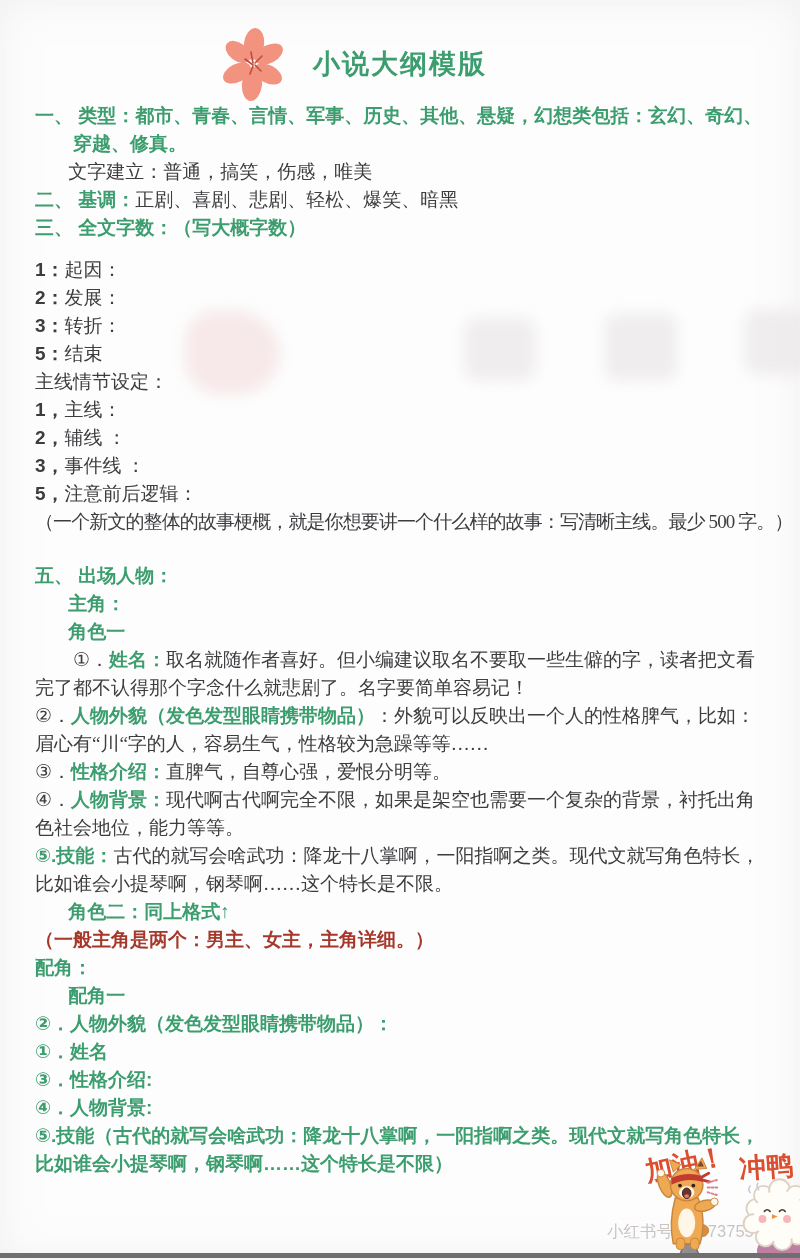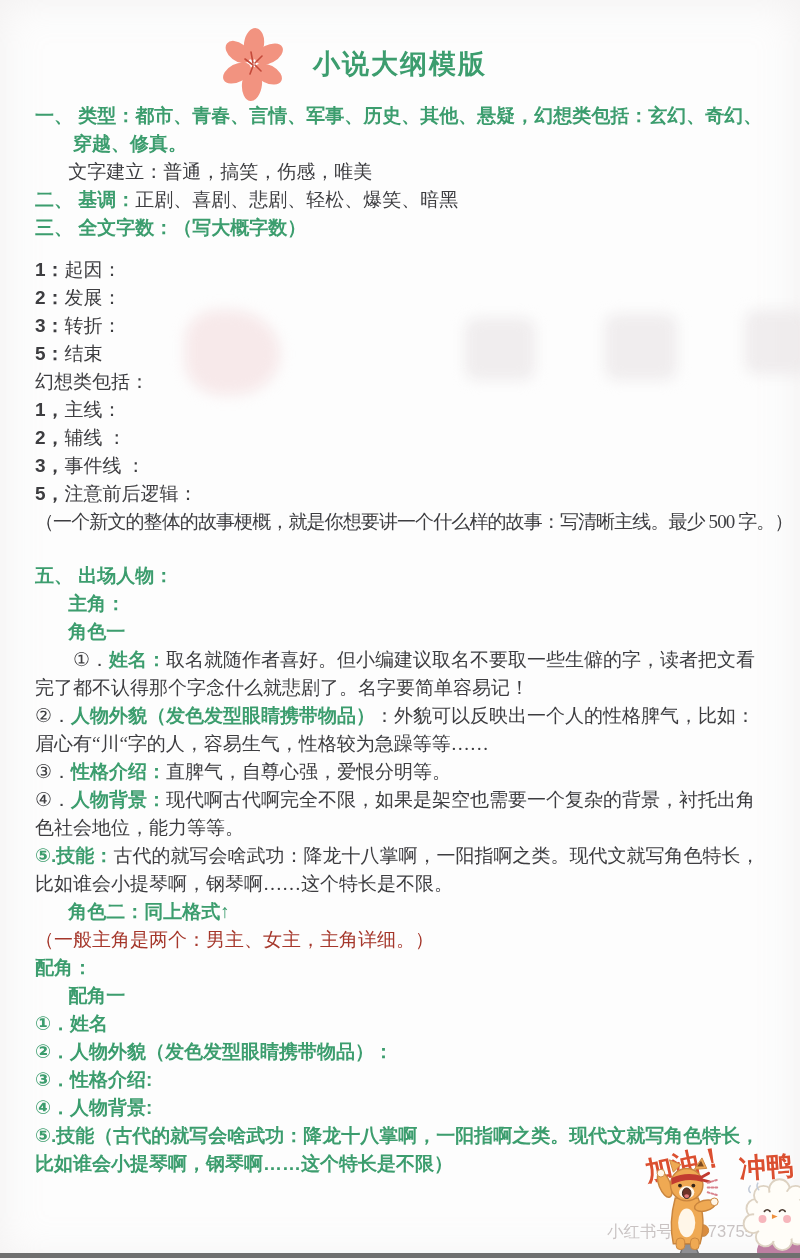--- a/index.html
+++ b/index.html
@@ -21,21 +21,21 @@
   
   .doc { position:absolute; top:102px; left:35px; width:738px; font-size:19px; line-height:28px; }
   .line { min-height:28px; }
   .hang { padding-left:2em; text-indent:-2em; }
   .ind1 { padding-left:1.75em; }
   .ti2  { text-indent:2em; }
   .tight { letter-spacing:-0.9px; white-space:nowrap;font-family:Liberation Serif, serif; }
   .seg-g { color:#3C9D6E; font-weight:bold; font-family:"Liberation Sans","DejaVu Sans",sans-serif; }
   .seg-b { color:#3D3D40; }
   .seg-n { color:#3D3D40; font-weight:bold; font-family:"Liberation Sans","DejaVu Sans",sans-serif; }
-  .seg-r { color:#A5372B; font-weight:normal; font-family:"Liberation Sans","DejaVu Sans",sans-serif; }
+  .seg-r { color:#A5372B; font-weight:bold; font-family:"Liberation Sans","DejaVu Sans",sans-serif; }
   .spacer { width:100%; }
   
   .wm-center { position:absolute; top:300px; left:185px; width:560px; height:110px; pointer-events:none; }
   .wm-blob { position:absolute; filter:blur(7px); border-radius:12px; }
   .wm-blob.pink { left:0; top:10px; width:95px; height:85px; background:rgba(243,216,218,.55); border-radius:40% 60% 55% 45%; }
   .wm-blob.g1 { left:280px; top:18px; width:70px; height:62px; background:rgba(236,232,234,.8); }
   .wm-blob.g2 { left:420px; top:14px; width:72px; height:66px; background:rgba(236,232,234,.8); }
   .wm-blob.g3 { left:560px; top:10px; width:66px; height:64px; background:rgba(236,232,234,.8); }
   
   .cheer {
@@ -92,41 +92,41 @@
   <div class="doc">
       <div class="line hang"><span class="seg-g">一、 类型：都市、青春、言情、军事、历史、其他、悬疑，幻想类包括：玄幻、奇幻、穿越、修真。</span></div>
       <div class="line ind1"><span class="seg-b">文字建立：普通，搞笑，伤感，唯美</span></div>
       <div class="line hang"><span class="seg-g">二、 基调：</span><span class="seg-b">正剧、喜剧、悲剧、轻松、爆笑、暗黑</span></div>
       <div class="line"><span class="seg-g">三、 全文字数：（写大概字数）</span></div>
       <div class="spacer" style="height: 14px;"></div>
       <div class="line"><span class="seg-n">1：</span><span class="seg-b">起因：</span></div>
       <div class="line"><span class="seg-n">2：</span><span class="seg-b">发展：</span></div>
       <div class="line"><span class="seg-n">3：</span><span class="seg-b">转折：</span></div>
       <div class="line"><span class="seg-n">5：</span><span class="seg-b">结束</span></div>
-      <div class="line"><span class="seg-b">幻想类包括：</span></div>
+      <div class="line"><span class="seg-b">主线情节设定：</span></div>
       <div class="line"><span class="seg-n">1，</span><span class="seg-b">主线：</span></div>
       <div class="line"><span class="seg-n">2，</span><span class="seg-b">辅线 ：</span></div>
       <div class="line"><span class="seg-n">3，</span><span class="seg-b">事件线 ：</span></div>
       <div class="line"><span class="seg-n">5，</span><span class="seg-b">注意前后逻辑：</span></div>
       <div class="line tight"><span class="seg-b">（一个新文的整体的故事梗概，就是你想要讲一个什么样的故事：写清晰主线。最少 500 字。）</span></div>
       <div class="spacer" style="height: 26px;"></div>
       <div class="line"><span class="seg-g">五、 出场人物：</span></div>
       <div class="line ind1"><span class="seg-g">主角：</span></div>
       <div class="line ind1"><span class="seg-g">角色一</span></div>
       <div class="line ti2"><span class="seg-b">①．</span><span class="seg-g">姓名：</span><span class="seg-b">取名就随作者喜好。但小编建议取名不要取一些生僻的字，读者把文看完了都不认得那个字念什么就悲剧了。名字要简单容易记！</span></div>
       <div class="line"><span class="seg-b">②．</span><span class="seg-g">人物外貌（发色发型眼睛携带物品）</span><span class="seg-b">：外貌可以反映出一个人的性格脾气，比如：眉心有“川“字的人，容易生气，性格较为急躁等等……</span></div>
       <div class="line"><span class="seg-b">③．</span><span class="seg-g">性格介绍：</span><span class="seg-b">直脾气，自尊心强，爱恨分明等。</span></div>
       <div class="line"><span class="seg-b">④．</span><span class="seg-g">人物背景：</span><span class="seg-b">现代啊古代啊完全不限，如果是架空也需要一个复杂的背景，衬托出角色社会地位，能力等等。</span></div>
       <div class="line"><span class="seg-g">⑤.技能：</span><span class="seg-b">古代的就写会啥武功：降龙十八掌啊，一阳指啊之类。现代文就写角色特长，比如谁会小提琴啊，钢琴啊……这个特长是不限。</span></div>
       <div class="line ind1"><span class="seg-g">角色二：同上格式↑</span></div>
       <div class="line"><span class="seg-r">（一般主角是两个：男主、女主，主角详细。）</span></div>
       <div class="line"><span class="seg-g">配角：</span></div>
       <div class="line ind1"><span class="seg-g">配角一</span></div>
+      <div class="line"><span class="seg-g">②．人物外貌（发色发型眼睛携带物品）：</span></div>
       <div class="line"><span class="seg-g">①．姓名</span></div>
-      <div class="line"><span class="seg-g">②．人物外貌（发色发型眼睛携带物品）：</span></div>
       <div class="line"><span class="seg-g">③．性格介绍:</span></div>
       <div class="line"><span class="seg-g">④．人物背景:</span></div>
       <div class="line"><span class="seg-g">⑤.技能（古代的就写会啥武功：降龙十八掌啊，一阳指啊之类。现代文就写角色特长，比如谁会小提琴啊，钢琴啊……这个特长是不限）</span></div>
     </div>
 
   <div class="wm-account">小红书号：4073755</div>
 
   <div class="cheer cheer1">加油！</div>
   <div class="cheer cheer2">冲鸭</div>
 

